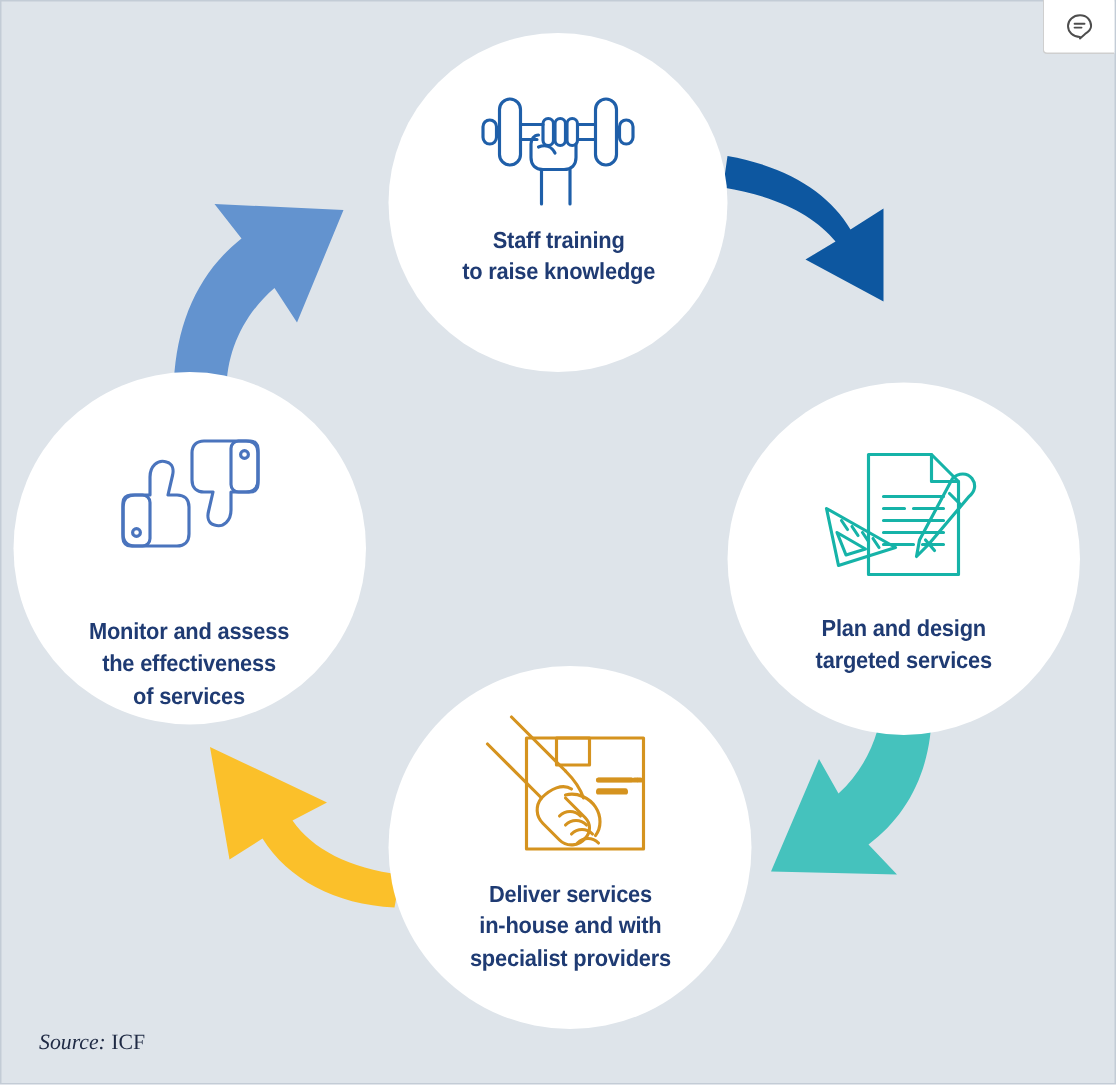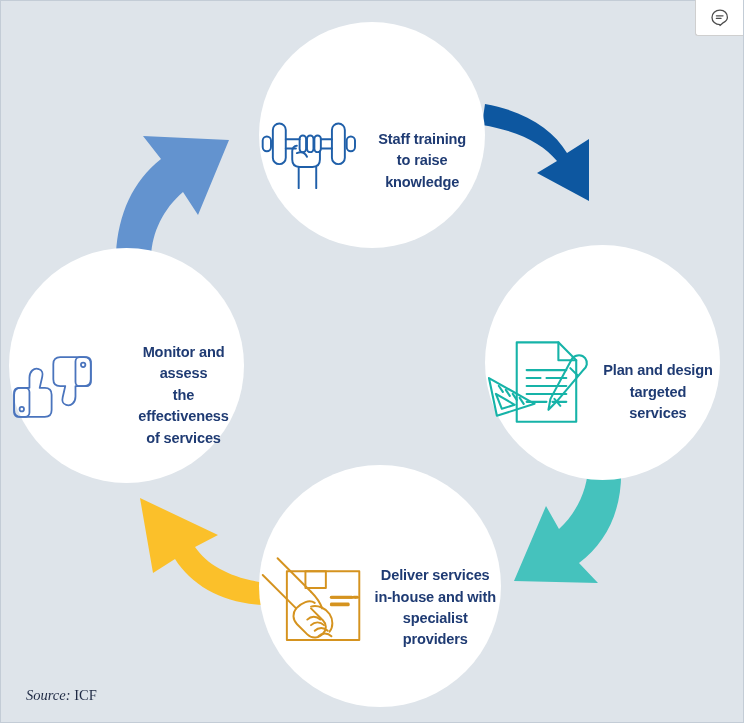--- a/index.html
+++ b/index.html
@@ -18,21 +18,21 @@
   .cycle-svg {
     position: absolute;
     left: 0; top: 0;
     width: 744px; height: 723px;
   }
   .node {
     position: absolute;
     border-radius: 50%;
     background: #ffffff;
     display: flex;
-    flex-direction: row;
+    flex-direction: column;
     align-items: center;
     justify-content: flex-start;
   }
   .node-icon {
     display: block;
   }
   .node-label {
     text-align: center;
     color: #1f3b73;
     font-weight: bold;
@@ -42,25 +42,25 @@
     font-family: "Liberation Sans", sans-serif;
     white-space: pre-line;
     transform: scaleX(0.94);
   }
   
   #node-training {
     left: 258px; top: 21px; width: 226px; height: 226px;
     padding-top: 38px;
   }
   #node-plan {
-    left: 484px; top: 244px; width: 235px; height: 235px;
+    left: 484px; top: 254px; width: 235px; height: 235px;
     padding-top: 42px;
   }
   #node-deliver {
-    left: 258px; top: 464px; width: 242px; height: 242px;
+    left: 258px; top: 443px; width: 242px; height: 242px;
     padding-top: 30px;
   }
   #node-monitor {
     left: 8px; top: 247px; width: 235px; height: 235px;
     padding-top: 42px;
     gap: 27px;
   }
   #node-training .node-label { margin-top: 12px; }
   #node-plan .node-label { margin-top: 16px; }
   #node-deliver .node-label { margin-top: 12px; }

